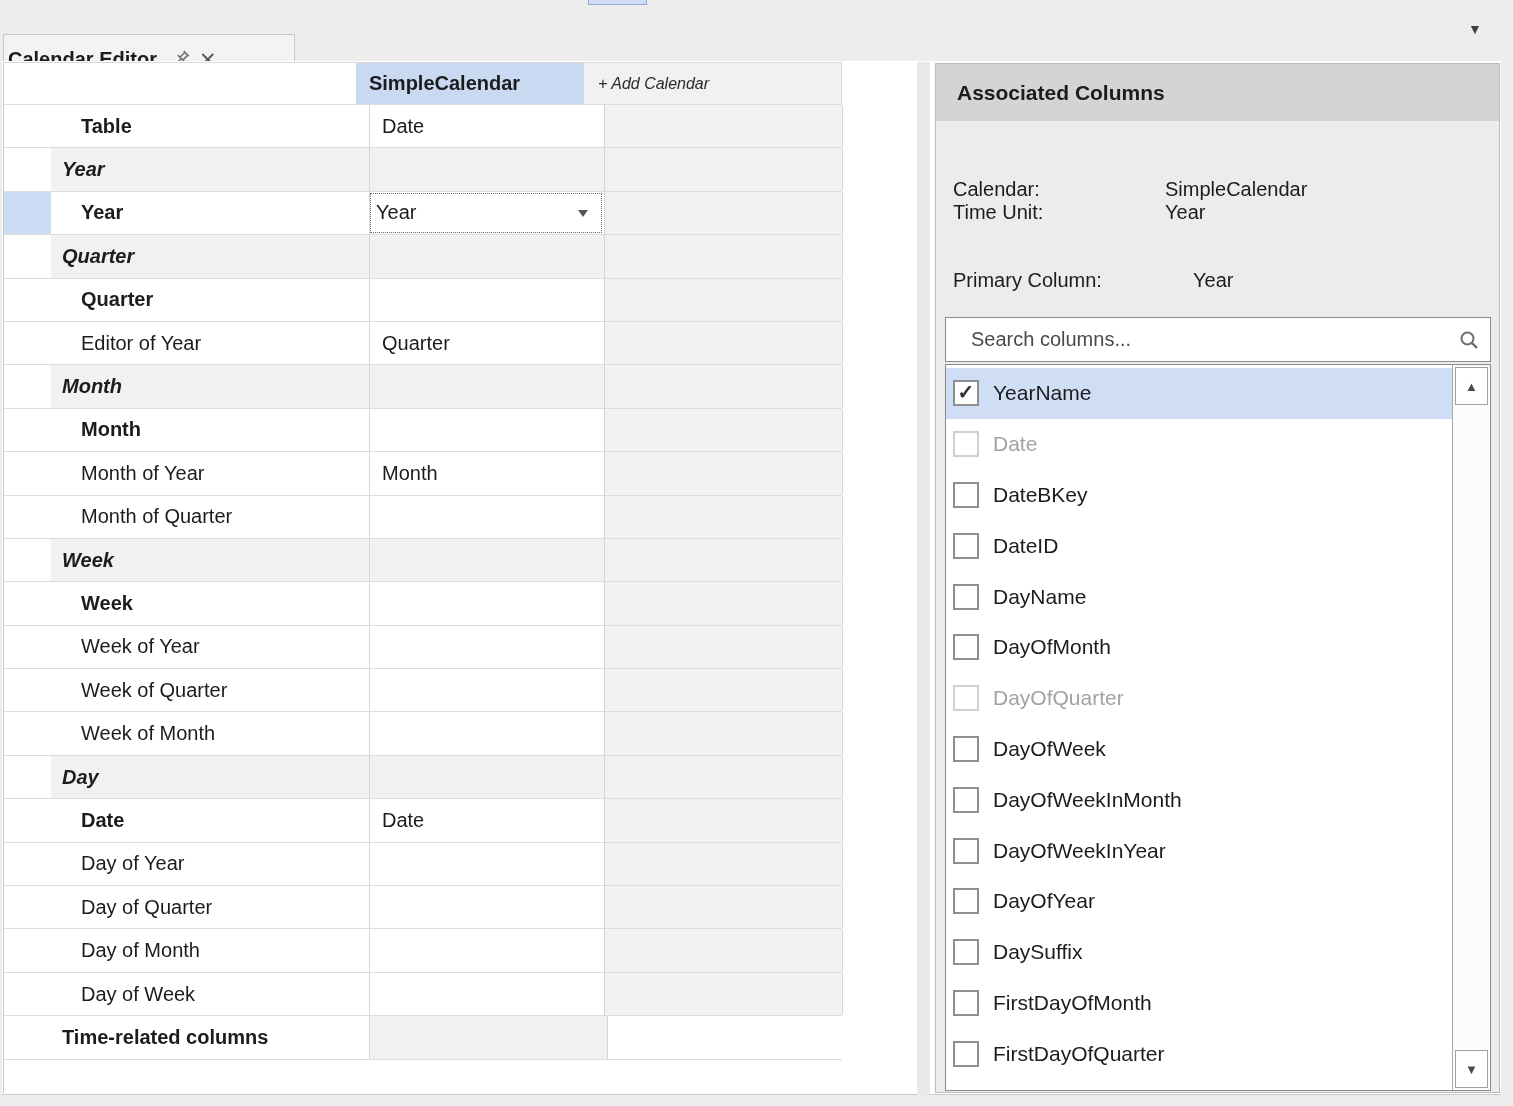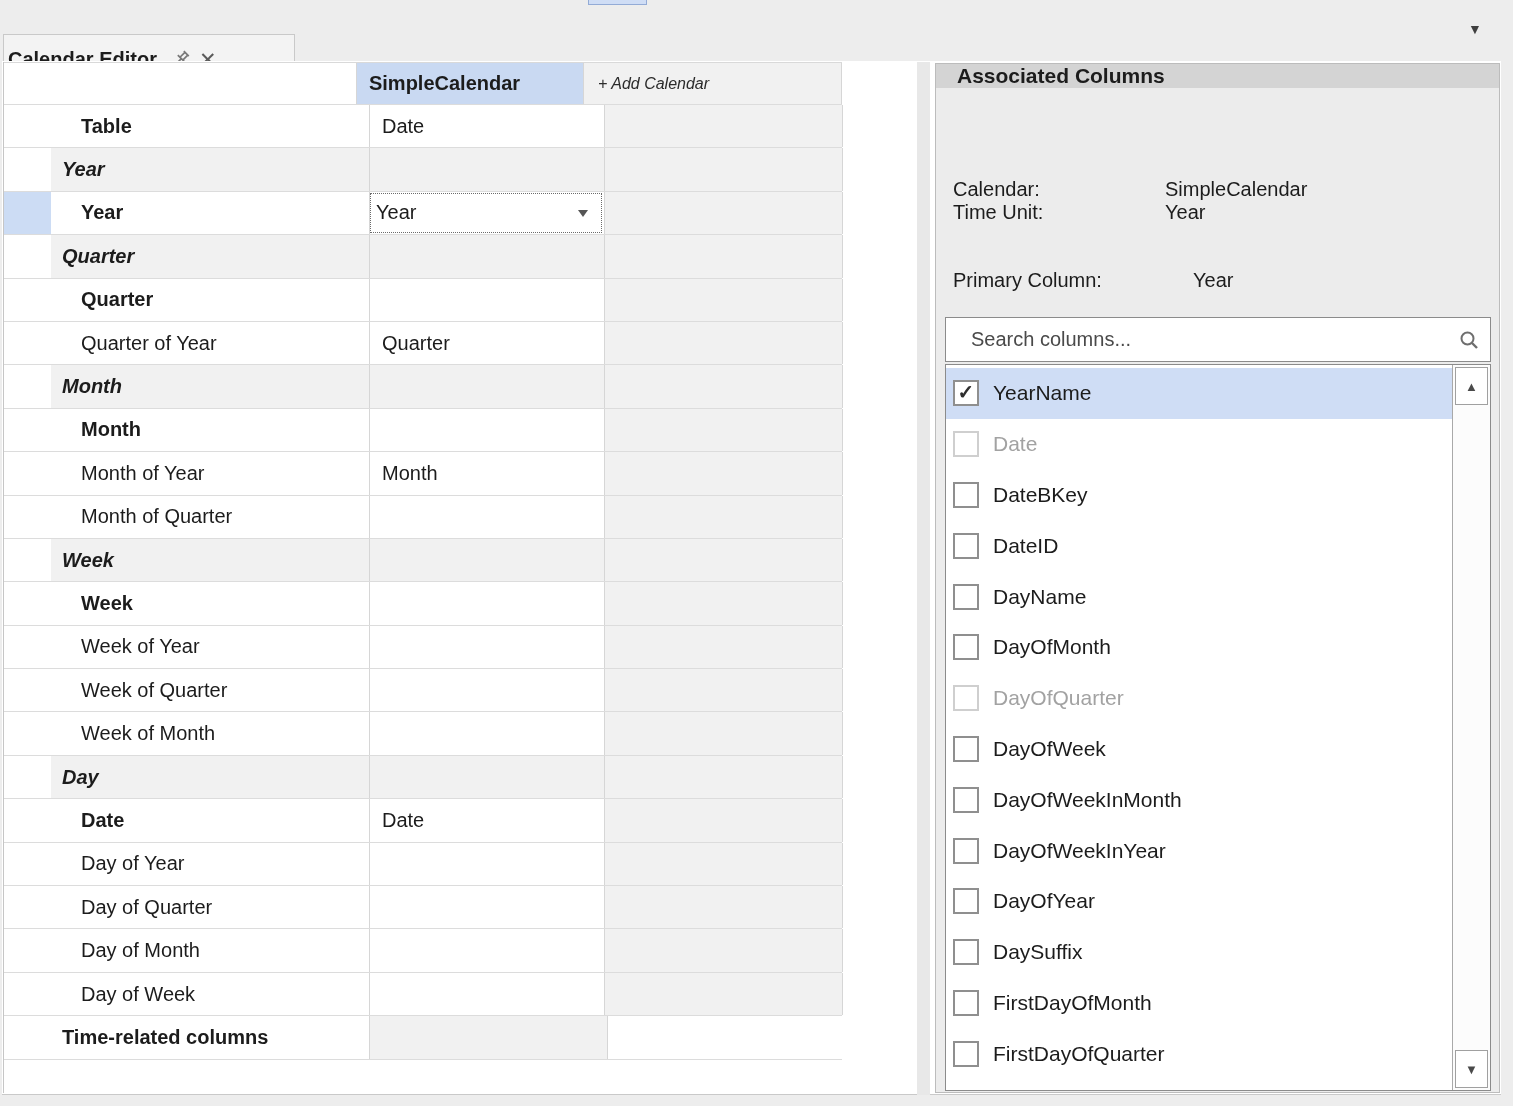--- a/index.html
+++ b/index.html
@@ -48,21 +48,21 @@
   
   .dd { position:absolute; left:0; top:1px; right:2px; bottom:1px; border:1px dotted #6b6b6b;
     background:#fff; display:flex; align-items:center; padding-left:5px; font-size:20px; }
   .dd-arrow { position:absolute; right:13px; top:50%; margin-top:-3px; width:0; height:0;
     border-left:5px solid transparent; border-right:5px solid transparent; border-top:7px solid #555; }
   
   .splitter { position:absolute; left:917px; top:62px; width:13px; height:1033px; background:#e8e8e8; }
   
   .panel { position:absolute; left:935px; top:63px; width:565px; height:1030px;
     background:var(--panel-body-gray,#ececec); border:1px solid #bcbcbc; }
-  .panel-header { height:24px; background:var(--panel-header-gray,#d4d4d4);
+  .panel-header { height:57px; background:var(--panel-header-gray,#d4d4d4);
     display:flex; align-items:center; padding-left:21px; font-weight:bold; font-size:21px; }
   .inforow { position:absolute; left:17px; font-size:20px; display:flex; }
   .inforow .ilabel { width:212px; }
   .inforow.i0 { top:78px;margin-top:36px; } .inforow.i1 { top:137px; } .inforow.i2 { top:205px;gap:28px; }
   .search { position:absolute; left:9px; top:253px; width:546px; height:45px;
     border:1px solid #8b8b8b; background:#fff; }
   .search input { width:100%; height:100%; border:none; outline:none;
     padding:0 44px 0 25px; font:20px "Liberation Sans", sans-serif; color:#222; background:transparent; }
   .search input::placeholder { color:#4a4a4a; opacity:1; }
   .mag { position:absolute; right:10px; top:11px; width:22px; height:22px; }
@@ -143,21 +143,21 @@
     <div class="c addc"></div>
   </div>
       <div class="grow kfield bold">
     <div class="c rowhead"></div>
     <div class="c label">Quarter</div>
     <div class="c value"></div>
     <div class="c addc"></div>
   </div>
       <div class="grow kfield">
     <div class="c rowhead"></div>
-    <div class="c label">Quarter of Year</div>
+    <div class="c label">Editor of Year</div>
     <div class="c value">Quarter</div>
     <div class="c addc"></div>
   </div>
       <div class="grow kgroup">
     <div class="c rowhead"></div>
     <div class="c label">Month</div>
     <div class="c value"></div>
     <div class="c addc"></div>
   </div>
       <div class="grow kfield bold">

